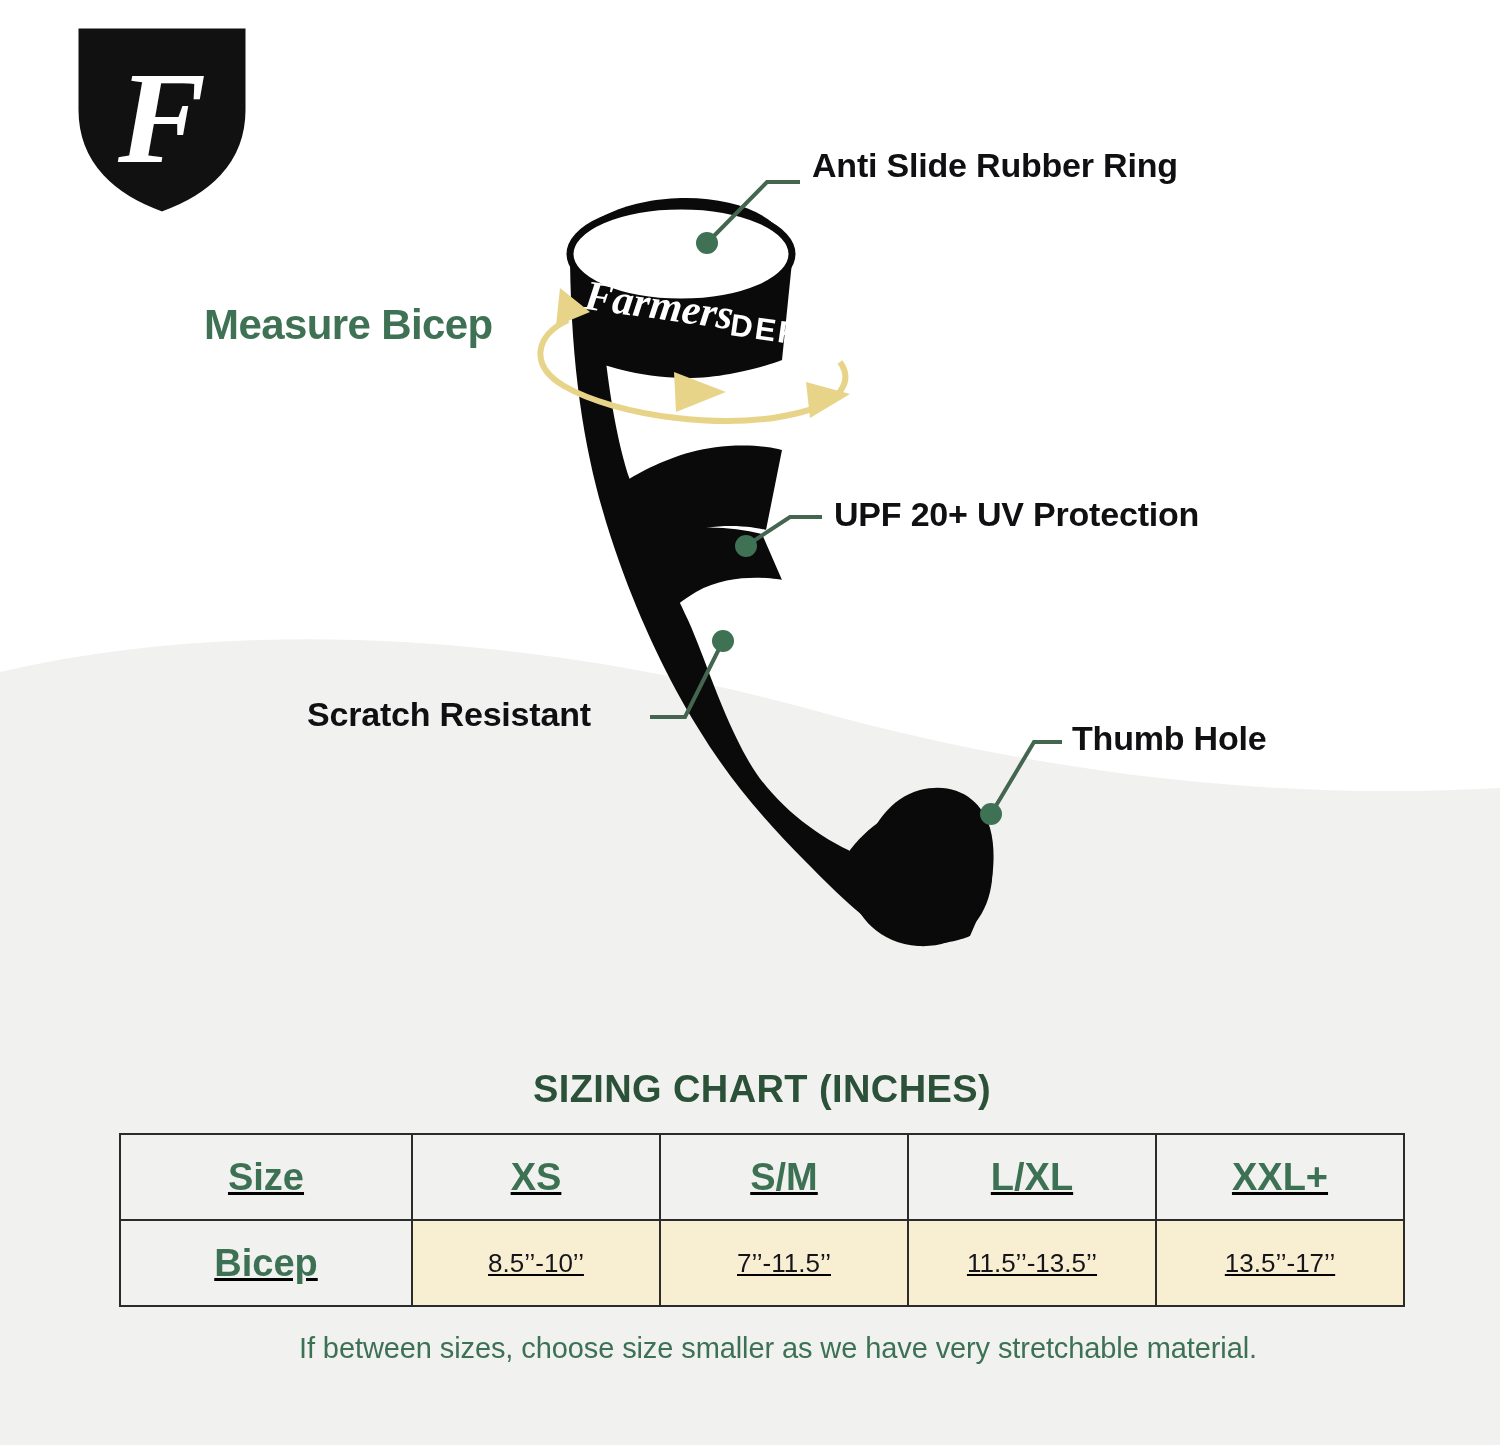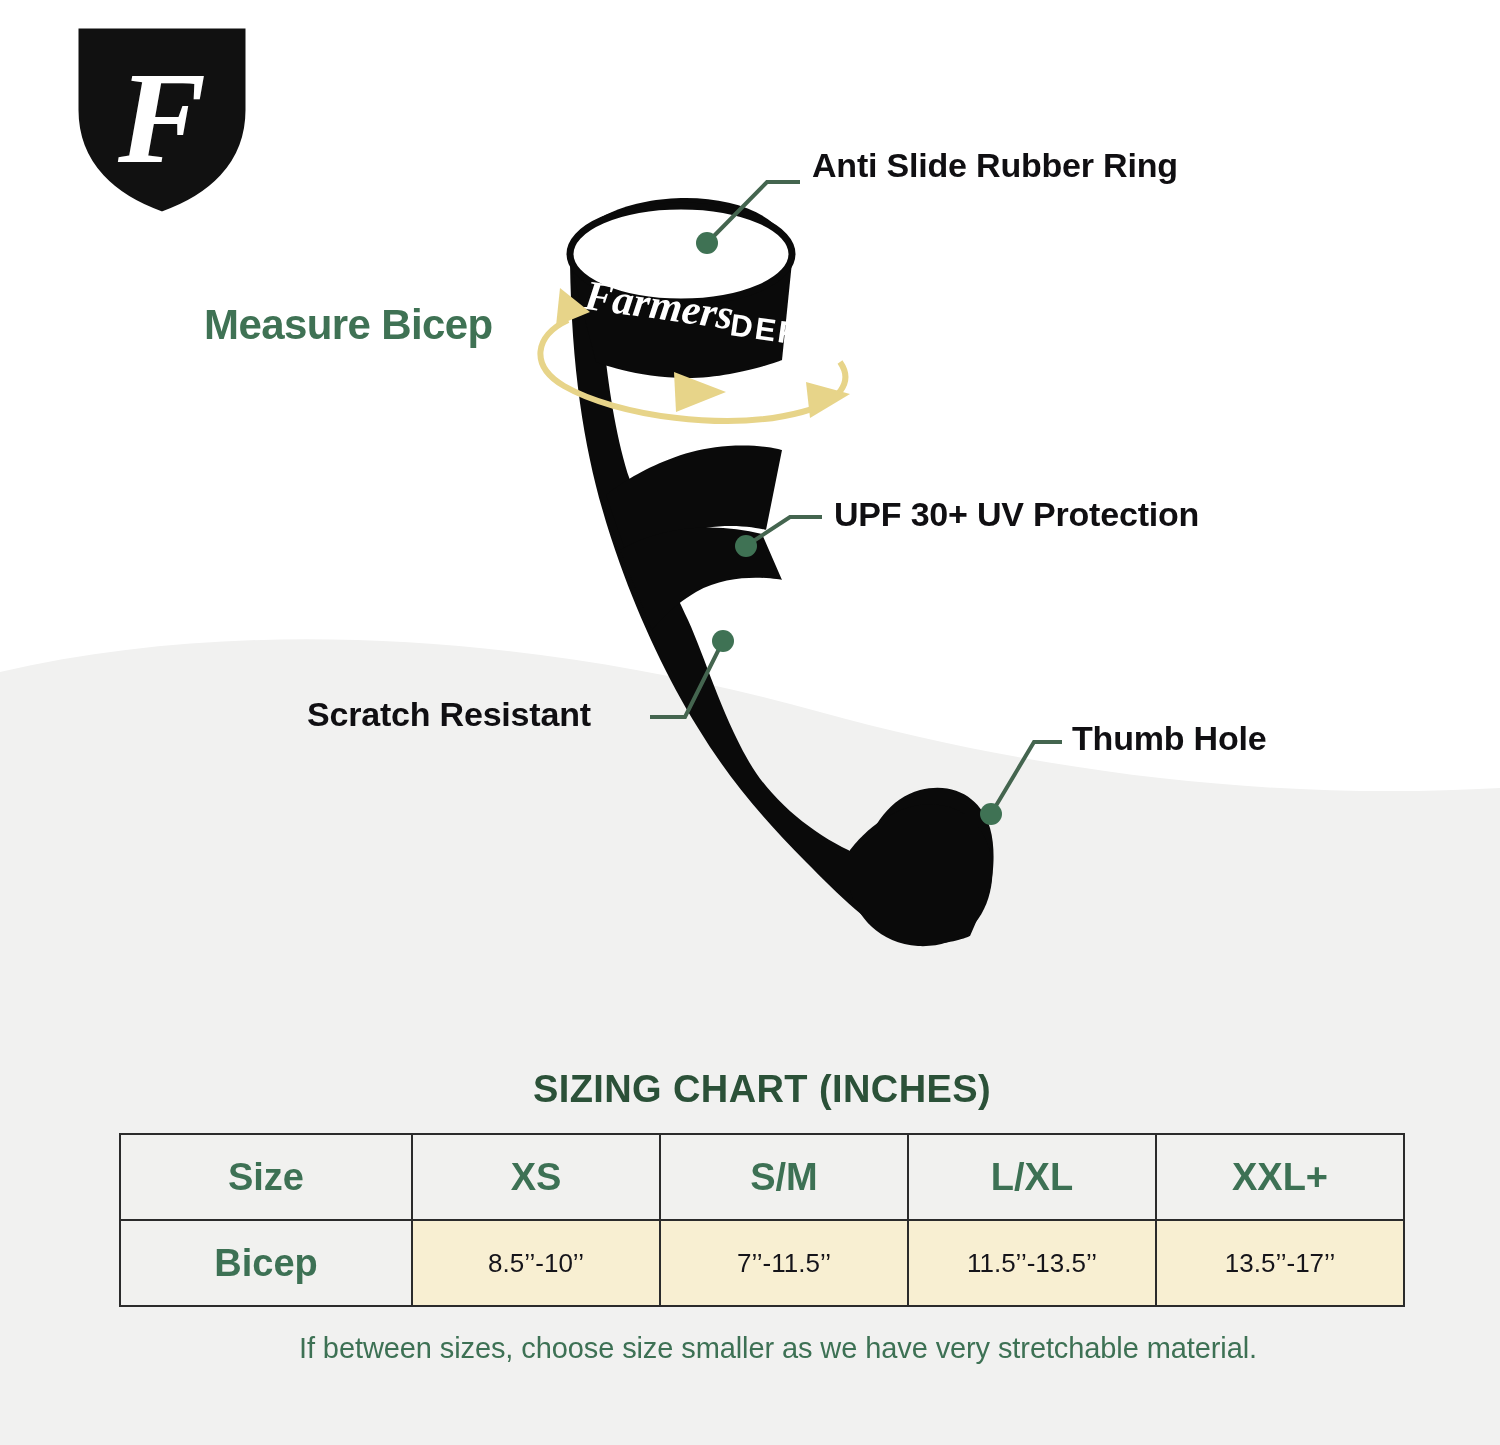--- a/index.html
+++ b/index.html
@@ -94,20 +94,21 @@
     font-weight: bold;
     color: #2b5138;
     letter-spacing: 0.4px;
     margin: 0 0 22px 0;
   }
   #sizing-table {
     border-collapse: collapse;
     margin: 4px auto;
     width: 1284px;
     table-layout: fixed;
+    text-decoration: underline;
   }
   #sizing-table td {
     border: 2px solid #2b2b2b;
     height: 84px;
     text-align: center;
     vertical-align: middle;
     padding: 0;
   }
   #sizing-table td.hdr {
     background: #f1f1ef;
@@ -206,21 +207,21 @@
     <g fill="#3f7254">
       <circle cx="707" cy="243" r="11"></circle>
       <circle cx="746" cy="546" r="11"></circle>
       <circle cx="991" cy="814" r="11"></circle>
       <circle cx="723" cy="641" r="11"></circle>
     </g>
   </svg>
 
   <div class="callout" id="label-anti-slide">Anti Slide Rubber Ring</div>
 
-  <div class="callout" id="label-upf">UPF 30+ UV Protection</div>
+  <div class="callout" id="label-upf">UPF 20+ UV Protection</div>
 
   <div class="callout" id="label-thumb">Thumb Hole</div>
 
   <div class="callout green" id="label-measure">Measure Bicep</div>
 
   <div class="callout" id="label-scratch">Scratch Resistant</div>
 
   <div id="chart-section">
 
     <div id="chart-title">SIZING CHART (INCHES)</div>

